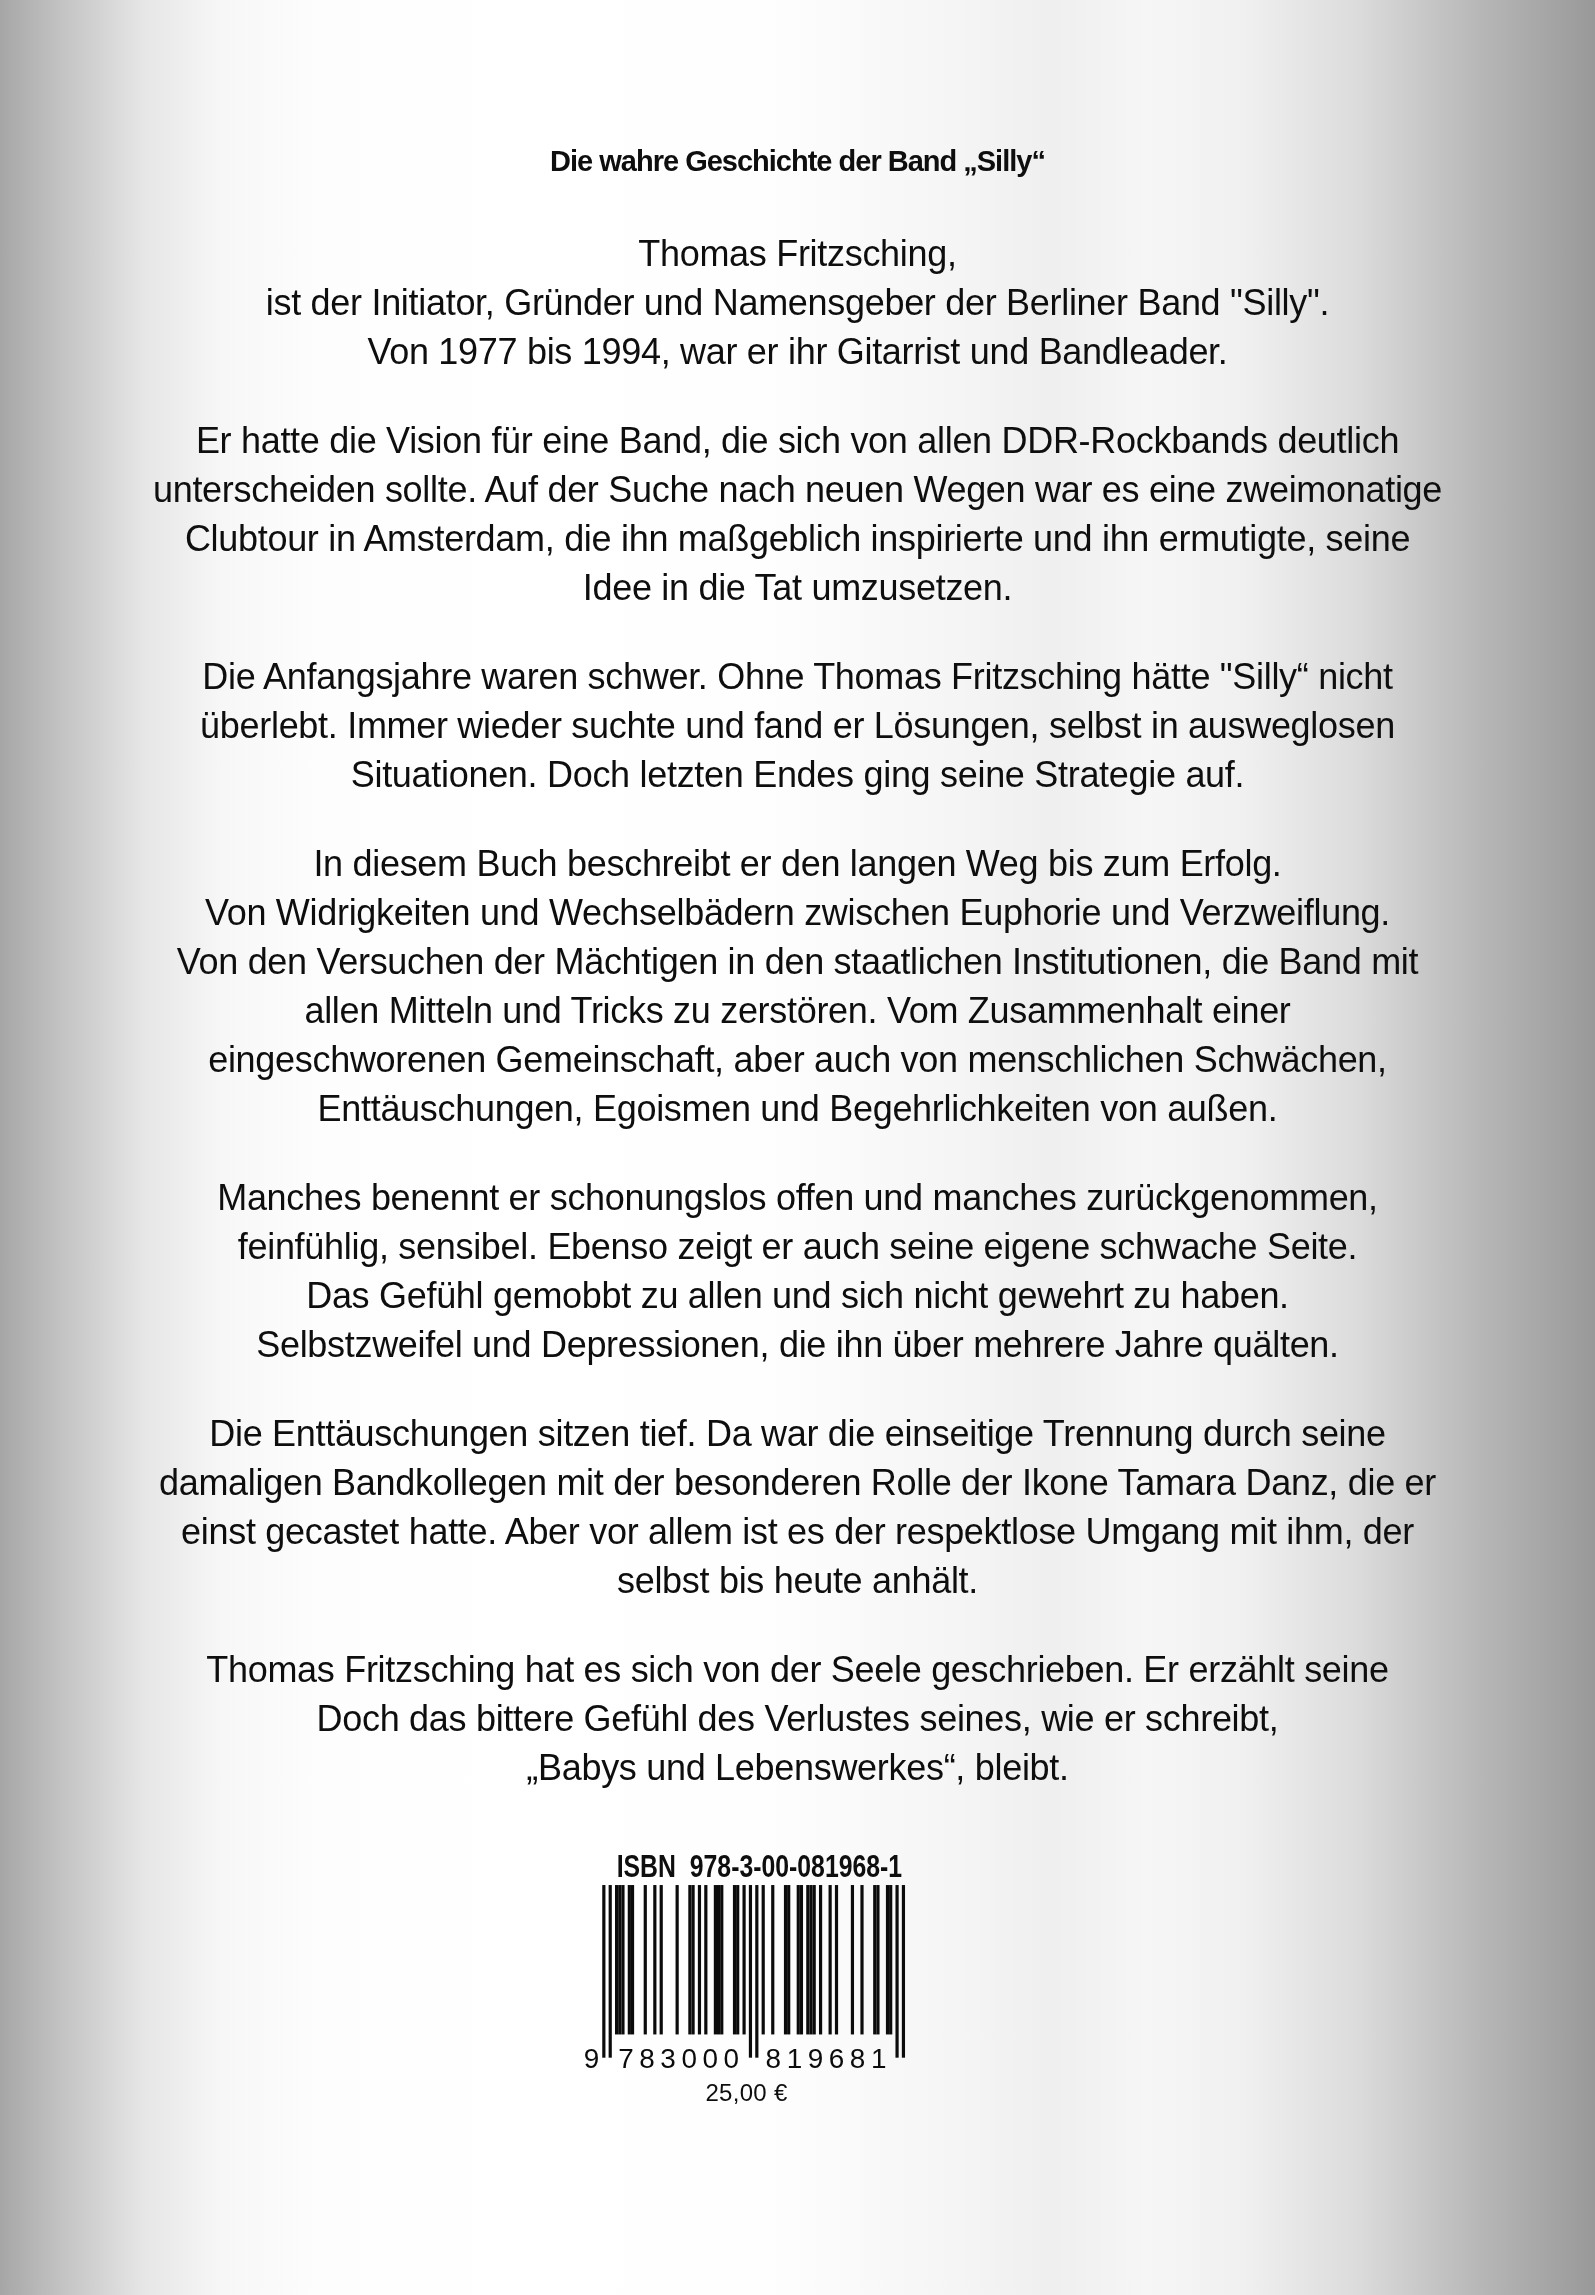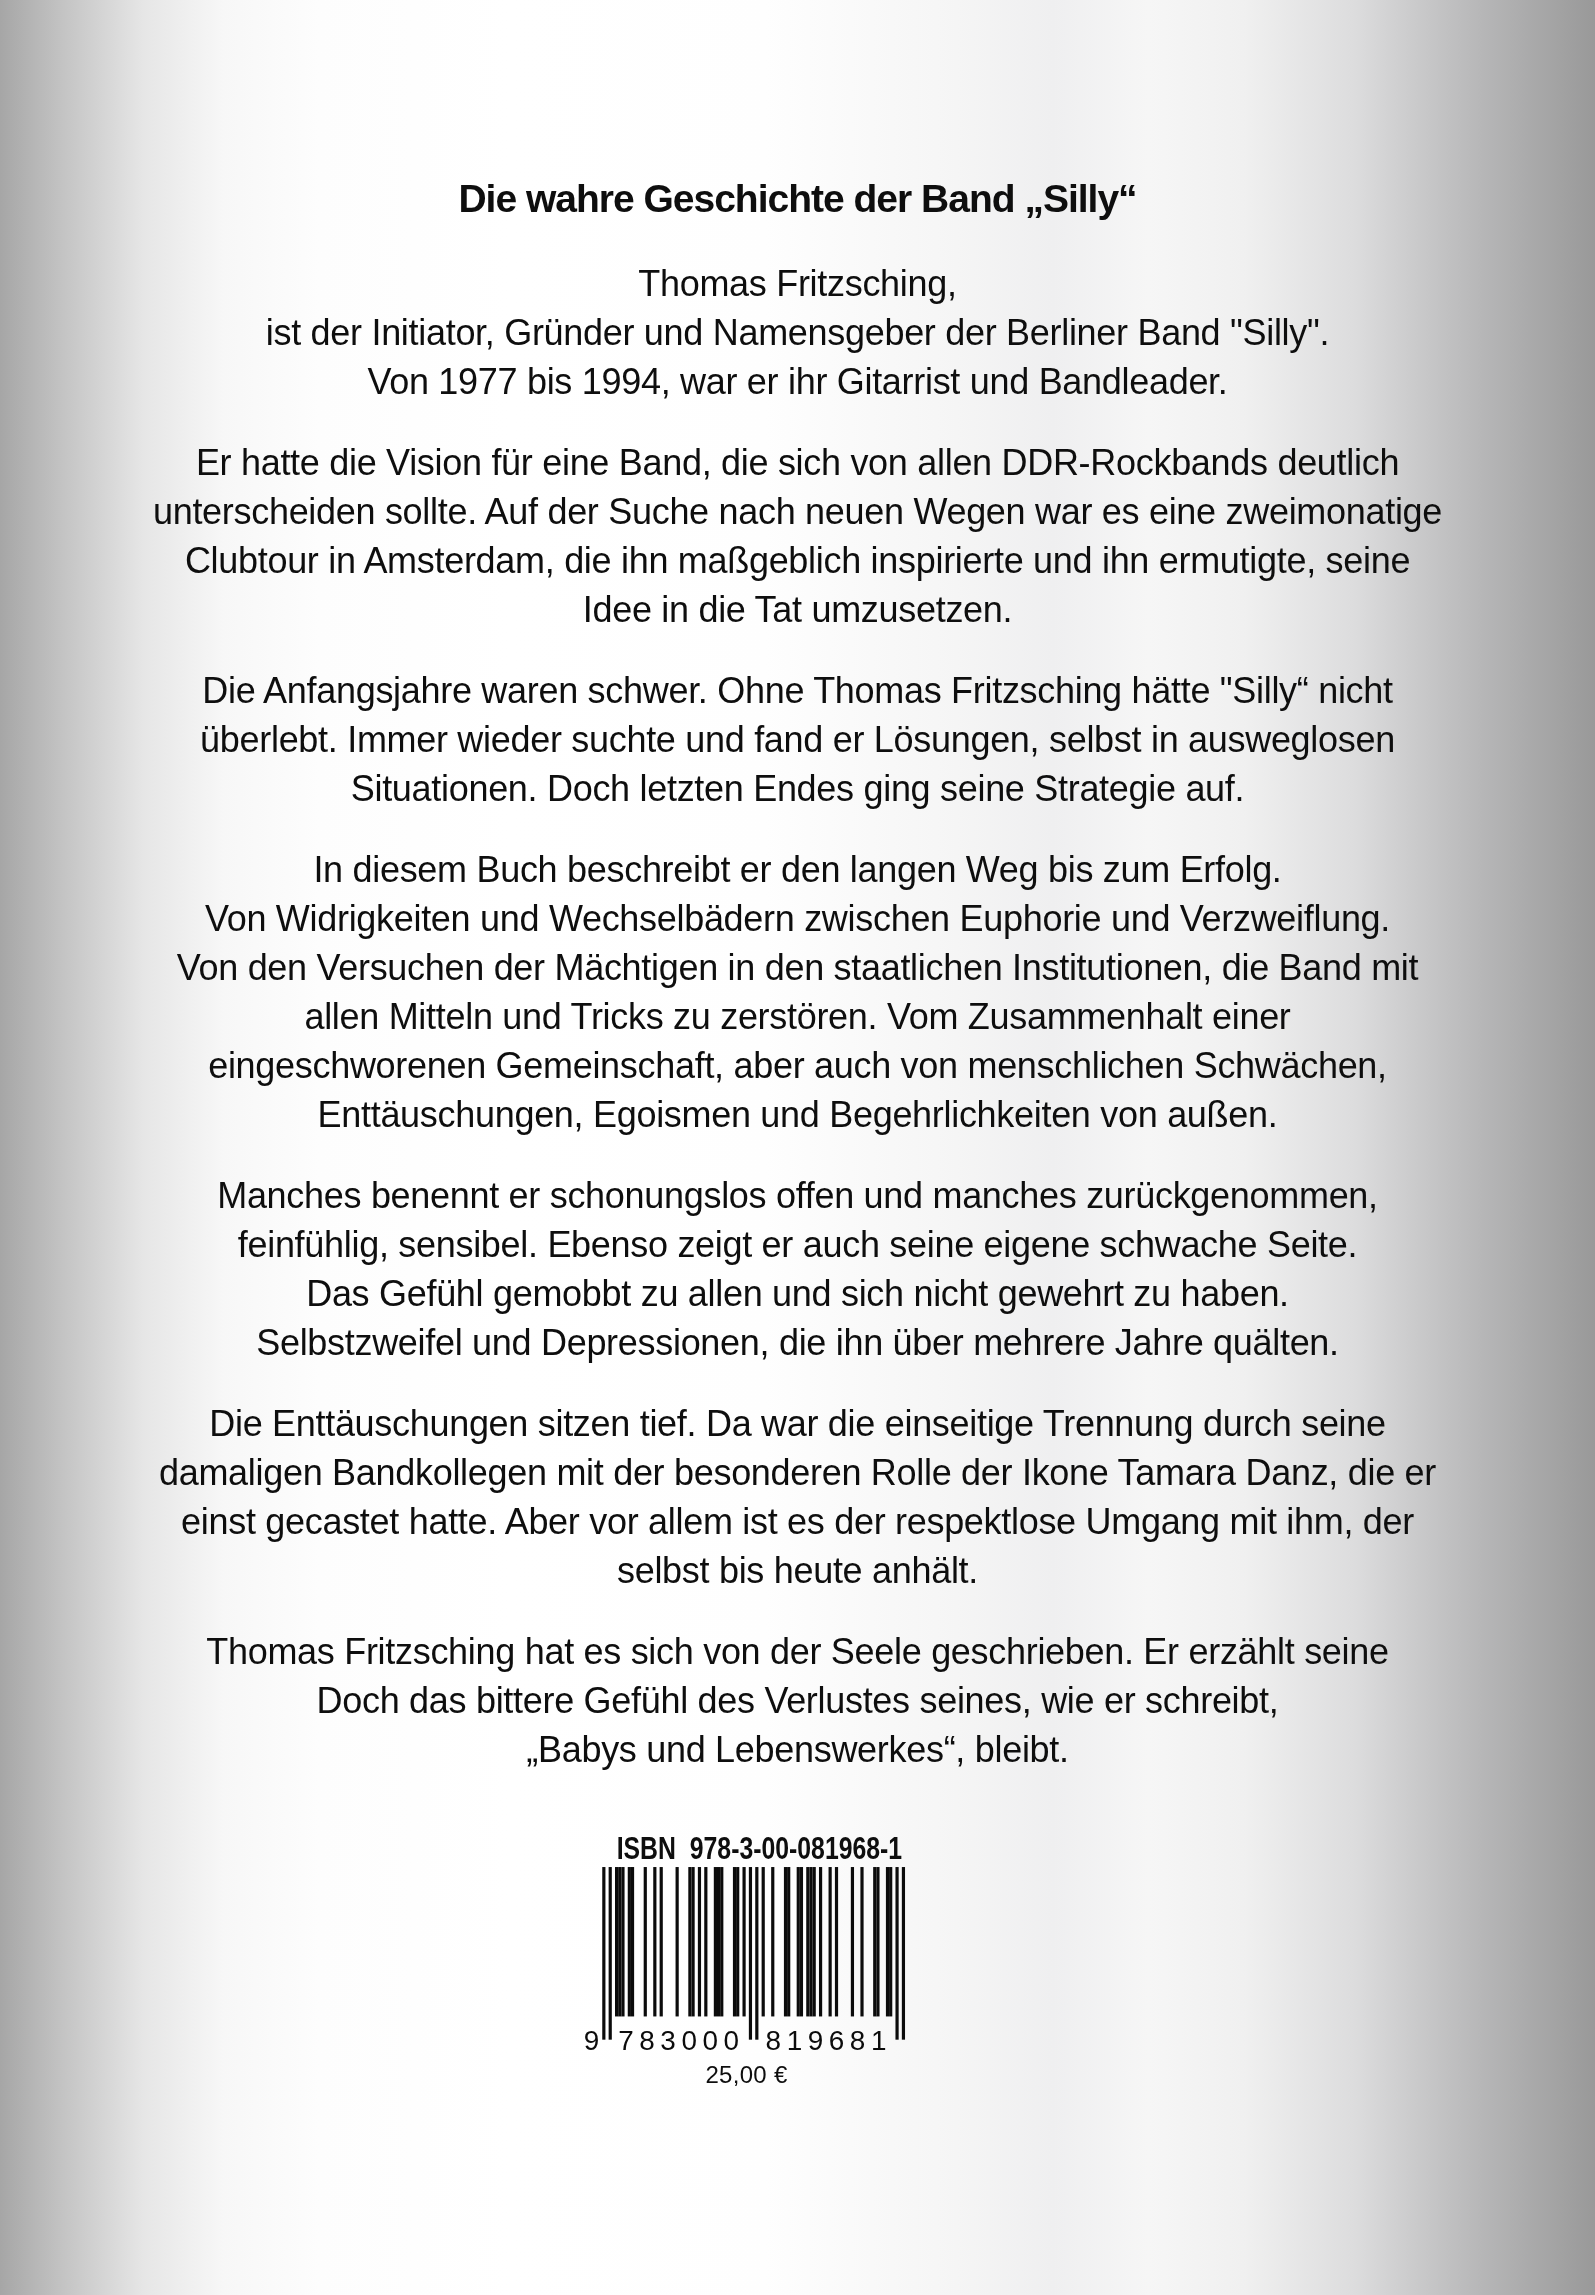--- a/index.html
+++ b/index.html
@@ -27,29 +27,28 @@
         #999999 100%);
   }
   .cover {
     width: 100%;
     height: 100%;
     box-sizing: border-box;
     padding-top: 133px;
     text-align: center;
   }
   .title {
-    font-size: 39px;
+    font-size: 29px;
     font-weight: bold;
     letter-spacing: -1px;
     line-height: 56px;
     margin-bottom: 17.3px;
     white-space: nowrap;
-    margin-top: 38px;
   }
-  .para { margin-top: 32px; text-align: center; }
+  .para { margin-top: 40px; text-align: center; }
   .line {
     font-size: 36px;
     line-height: 49px;
     letter-spacing: -0.3px;
     white-space: nowrap;
   }
   .isbn-block {
     width: 332px;
     margin: 57px auto 11px;
     transform: translateX(-51px);

